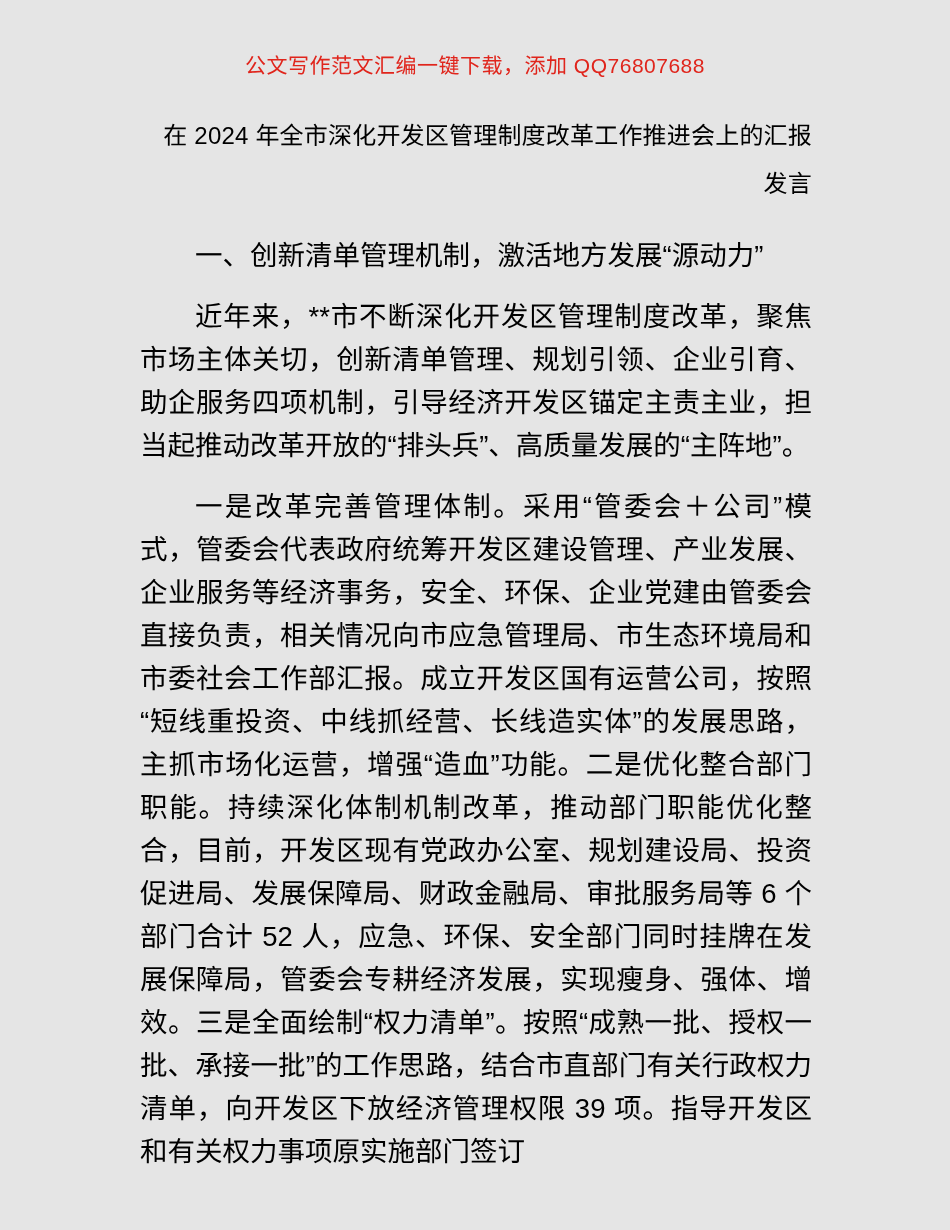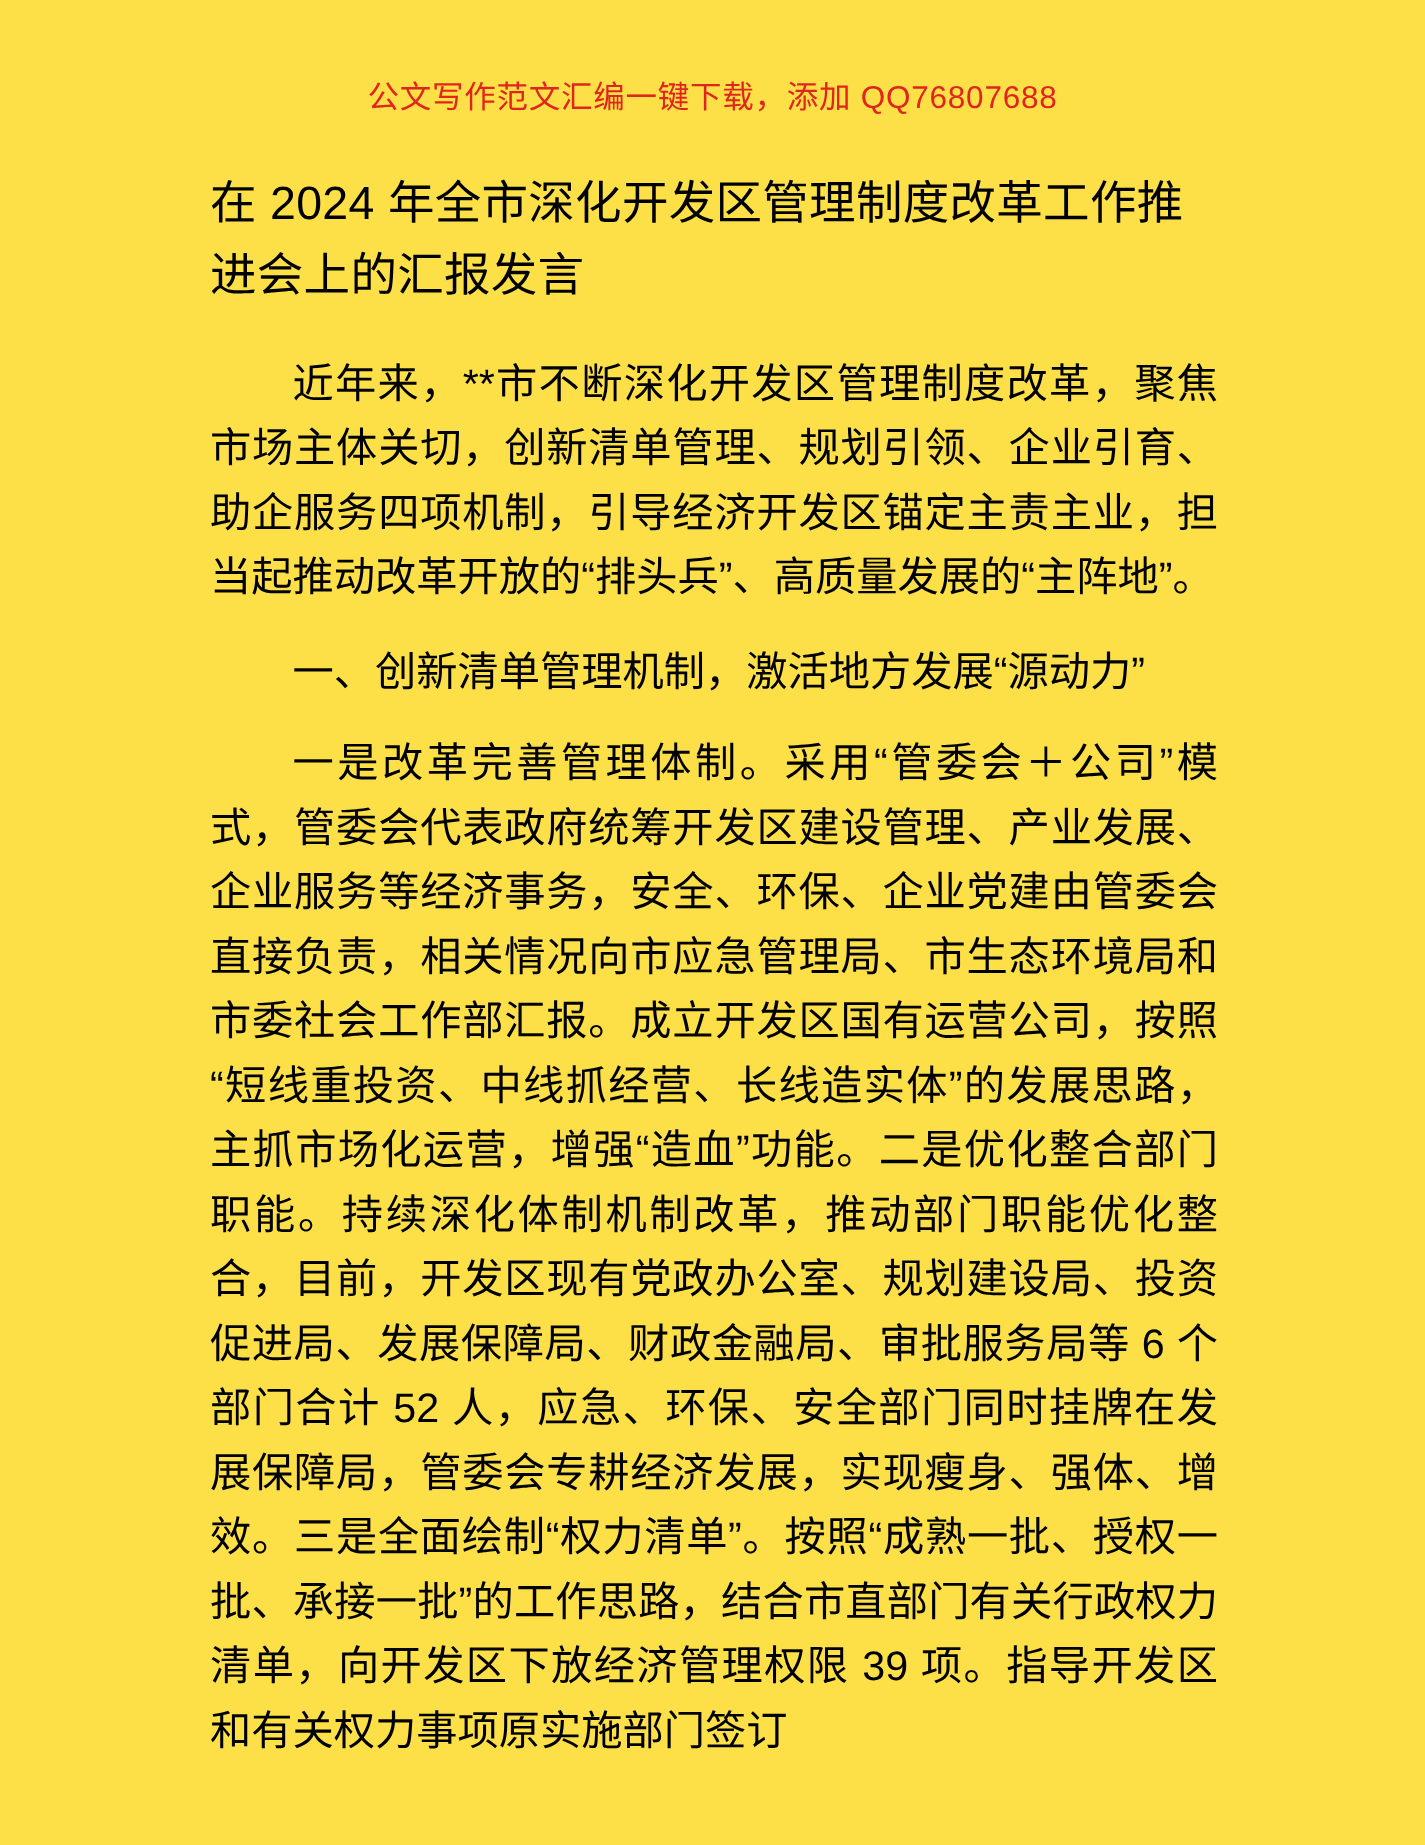--- a/index.html
+++ b/index.html
@@ -13,21 +13,21 @@
     font-family: "Liberation Sans", "DejaVu Sans", sans-serif;
     color: #000000;
     -webkit-font-smoothing: antialiased;
   }
 
   .page {
     position: relative;
     width: 950px;
     height: 1230px;
     margin: 0 auto;
-    background: #fde047;
+    background: #e5e5e5;
     overflow: hidden;
     box-sizing: border-box;
   }
 
   
   .promo-header {
     position: absolute;
     top: 52px;
     left: 0;
     width: 950px;
@@ -42,23 +42,23 @@
 
   
   .doc-body {
     position: absolute;
     top: 112px;
     left: 140px;
     width: 672px;
   }
 
   .doc-title {
-    font-size: 31px;
+    font-size: 24px;
     line-height: 48px;
-    text-align: left;
+    text-align: right;
     font-weight: normal;
     margin: 0 0 12px 0;
     letter-spacing: 0.2px;
     color: #000000;
   }
 
   .para {
     font-size: 27.5px;
     line-height: 43px;
     text-align: justify;
@@ -83,21 +83,21 @@
 
 <div class="page">
 
   <div class="promo-header">公文写作范文汇编一键下载，添加 QQ76807688</div>
 
   <div class="doc-body">
 
     <h1 class="doc-title">在 2024 年全市深化开发区管理制度改革工作推进会上的汇报发言</h1>
 
 
+    <p class="para section-heading">一、创新清单管理机制，激活地方发展“源动力”</p>
+
     <p class="para">近年来，**市不断深化开发区管理制度改革，聚焦市场主体关切，创新清单管理、规划引领、企业引育、助企服务四项机制，引导经济开发区锚定主责主业，担当起推动改革开放的“排头兵”、高质量发展的“主阵地”。</p>
-
-    <p class="para section-heading">一、创新清单管理机制，激活地方发展“源动力”</p>
 
     <p class="para">一是改革完善管理体制。采用“管委会＋公司”模式，管委会代表政府统筹开发区建设管理、产业发展、企业服务等经济事务，安全、环保、企业党建由管委会直接负责，相关情况向市应急管理局、市生态环境局和市委社会工作部汇报。成立开发区国有运营公司，按照“短线重投资、中线抓经营、长线造实体”的发展思路，主抓市场化运营，增强“造血”功能。二是优化整合部门职能。持续深化体制机制改革，推动部门职能优化整合，目前，开发区现有党政办公室、规划建设局、投资促进局、发展保障局、财政金融局、审批服务局等 6 个部门合计 52 人，应急、环保、安全部门同时挂牌在发展保障局，管委会专耕经济发展，实现瘦身、强体、增效。三是全面绘制“权力清单”。按照“成熟一批、授权一批、承接一批”的工作思路，结合市直部门有关行政权力清单，向开发区下放经济管理权限 39 项。指导开发区和有关权力事项原实施部门签订</p>
 
   </div>
 
 </div>
 
 </body></html>

